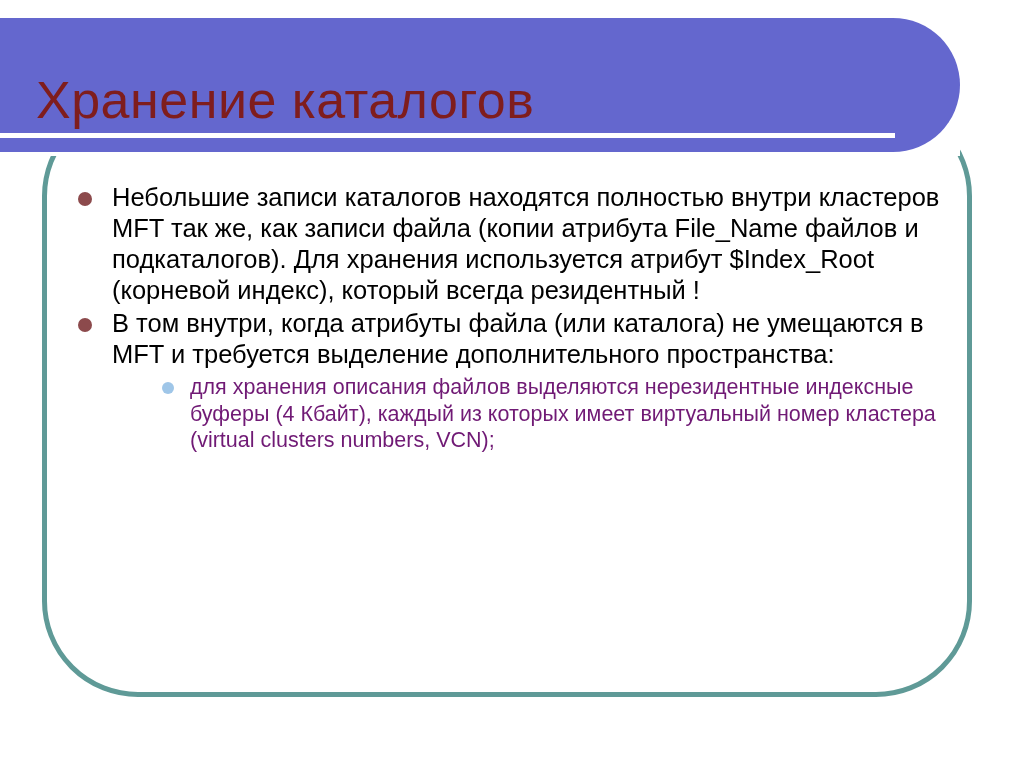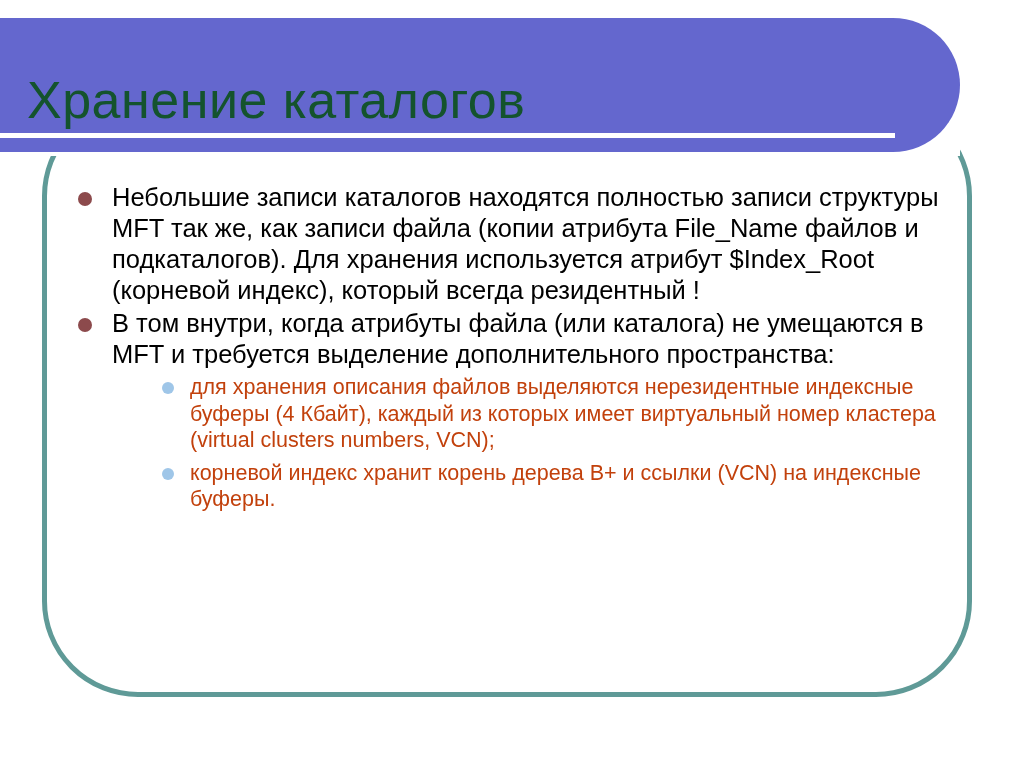--- a/index.html
+++ b/index.html
@@ -62,24 +62,24 @@
     position: absolute;
     left: 0px;
     top: 115px;
     width: 905px;
     height: 5px;
     background: #ffffff;
     z-index: 4;
   }
   .title-text {
     position: absolute;
-    left: 27px;
+    left: 36px;
     top: 36px;
     width: 880px;
-    color: #14532d;
+    color: #7f1d1d;
     font-size: 52px;
     line-height: 58px;
     letter-spacing: 0.5px;
     font-weight: normal;
     white-space: nowrap;
     z-index: 5;
   }
 
   
   .body-area {
@@ -117,21 +117,21 @@
     list-style: none;
     margin: 4px 0 0 0;
     padding: 0 0 0 44px;
   }
   li.lvl2-item {
     position: relative;
     padding-left: 34px;
     margin: 0 0 6px 0;
     font-size: 21.5px;
     line-height: 26.5px;
-    color: #c2410c;
+    color: #701a75;
   }
   li.lvl2-item > .bullet2 {
     position: absolute;
     left: 6px;
     top: 8px;
     width: 12px;
     height: 12px;
     border-radius: 50%;
     background: #9fc6e8;
   }
@@ -149,35 +149,31 @@
   <div class="title-banner">
     <div class="title-rule"></div>
   </div>
   <h1 class="title-text">Хранение каталогов</h1>
 
   <div class="body-area">
     <ul class="lvl1">
 
       <li class="lvl1-item">
         <span class="bullet1"></span>
-        <span class="txt">Небольшие записи каталогов находятся полностью записи структуры MFT так же, как записи файла (копии атрибута File_Name файлов и подкаталогов). Для хранения используется атрибут $Index_Root (корневой индекс), который всегда резидентный !</span>
+        <span class="txt">Небольшие записи каталогов находятся полностью внутри кластеров MFT так же, как записи файла (копии атрибута File_Name файлов и подкаталогов). Для хранения используется атрибут $Index_Root (корневой индекс), который всегда резидентный !</span>
       </li>
 
       <li class="lvl1-item">
         <span class="bullet1"></span>
         <span class="txt">В том внутри, когда атрибуты файла (или каталога) не умещаются в MFT и требуется выделение дополнительного пространства:</span>
 
         <ul class="lvl2">
           <li class="lvl2-item">
             <span class="bullet2"></span>
             <span class="txt">для хранения описания файлов выделяются нерезидентные индексные буферы (4 Кбайт), каждый из которых имеет виртуальный номер кластера (virtual clusters numbers, VCN);</span>
           </li>
-          <li class="lvl2-item">
-            <span class="bullet2"></span>
-            <span class="txt">корневой индекс хранит корень дерева B+ и ссылки (VCN) на индексные буферы.</span>
-          </li>
         </ul>
       </li>
 
     </ul>
   </div>
 
 </div>
 
 </body></html>

